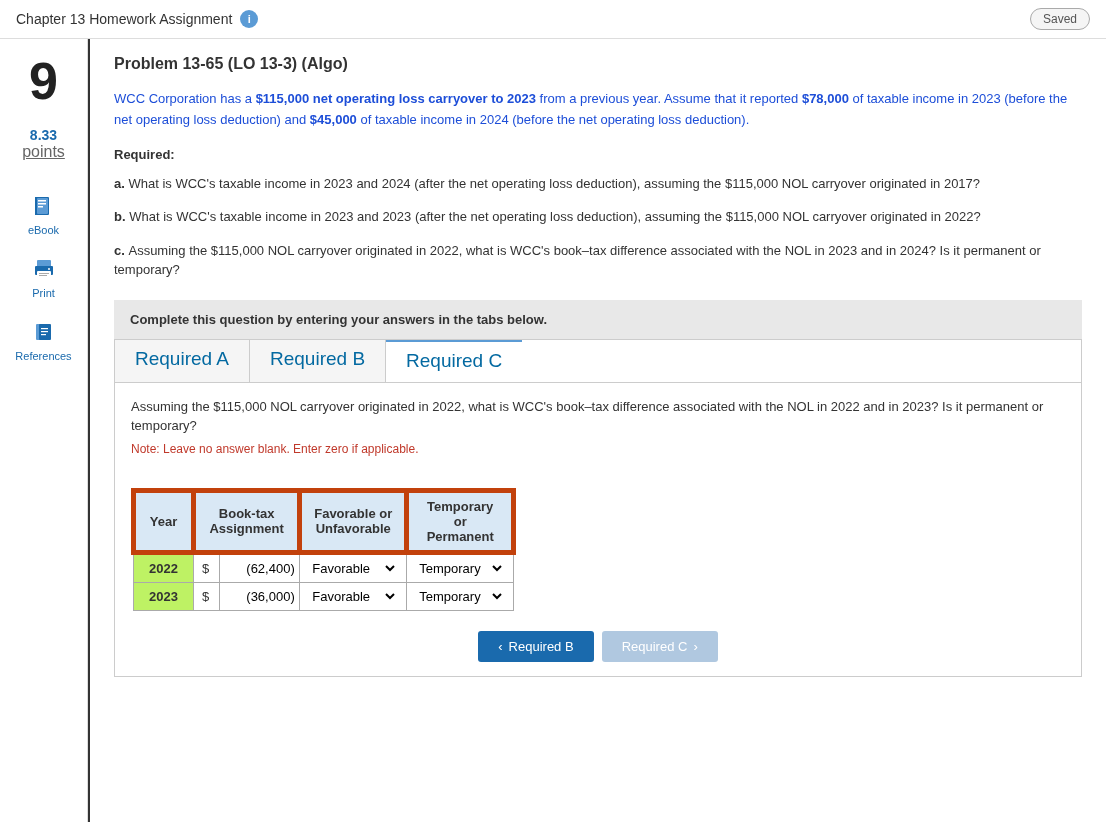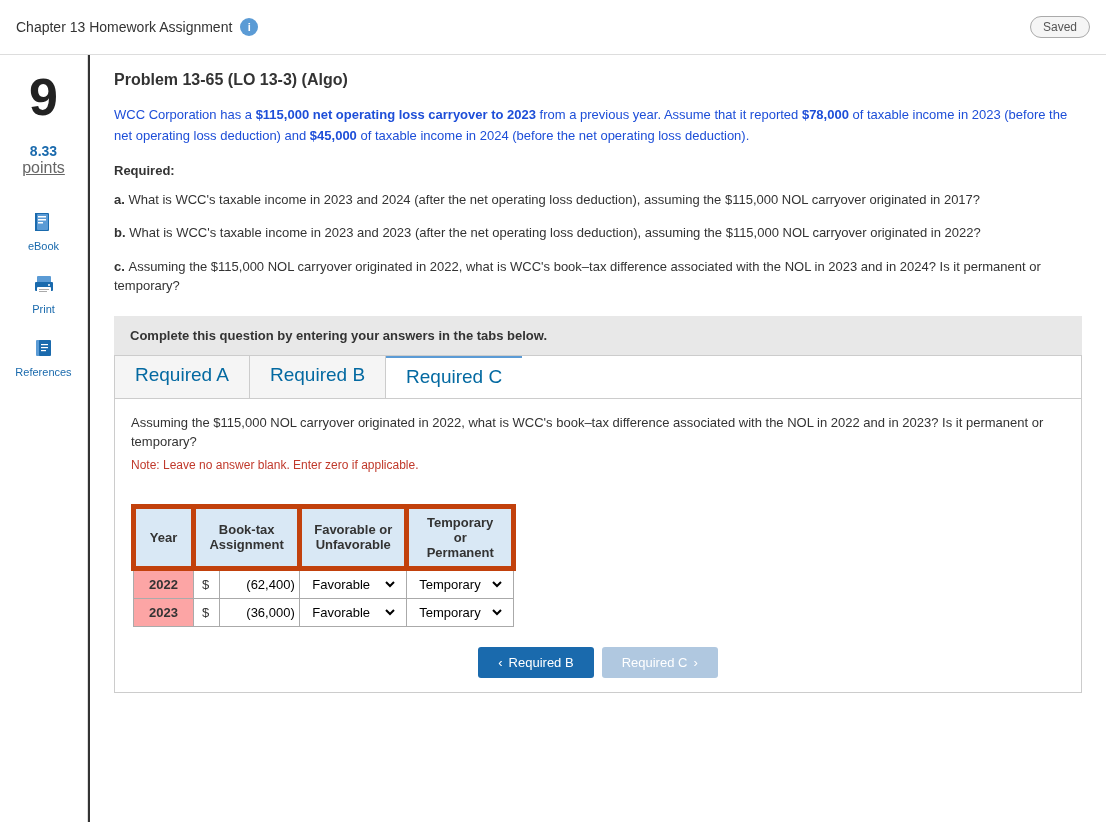--- a/index.html
+++ b/index.html
@@ -3,21 +3,21 @@
   <meta charset="utf-8">
   <style>
     * { box-sizing: border-box; margin: 0; padding: 0; }
     body { font-family: Arial, sans-serif; font-size: 13px; color: #333; background: #fff; }
 
     
     .header {
       display: flex;
       align-items: center;
       justify-content: space-between;
-      padding: 16px 16px;
+      padding: 8px 16px;
       border-bottom: 1px solid #ddd;
       background: #fff;
     }
     .header-left {
       display: flex;
       align-items: center;
       gap: 8px;
     }
     .header-title {
       font-size: 14px;
@@ -204,21 +204,21 @@
       text-align: center;
       font-weight: bold;
       color: #333;
     }
     .answer-table td {
       border: 1px solid #aaa;
       padding: 5px 8px;
       text-align: center;
     }
     .answer-table td.year-col {
-      background: #fca5a5;
+      background: #bef264;
       font-weight: bold;
       width: 60px;
     }
     .dollar-sign {
       color: #333;
       padding-right: 2px;
     }
     .input-cell {
       border: none;
       width: 70px;

